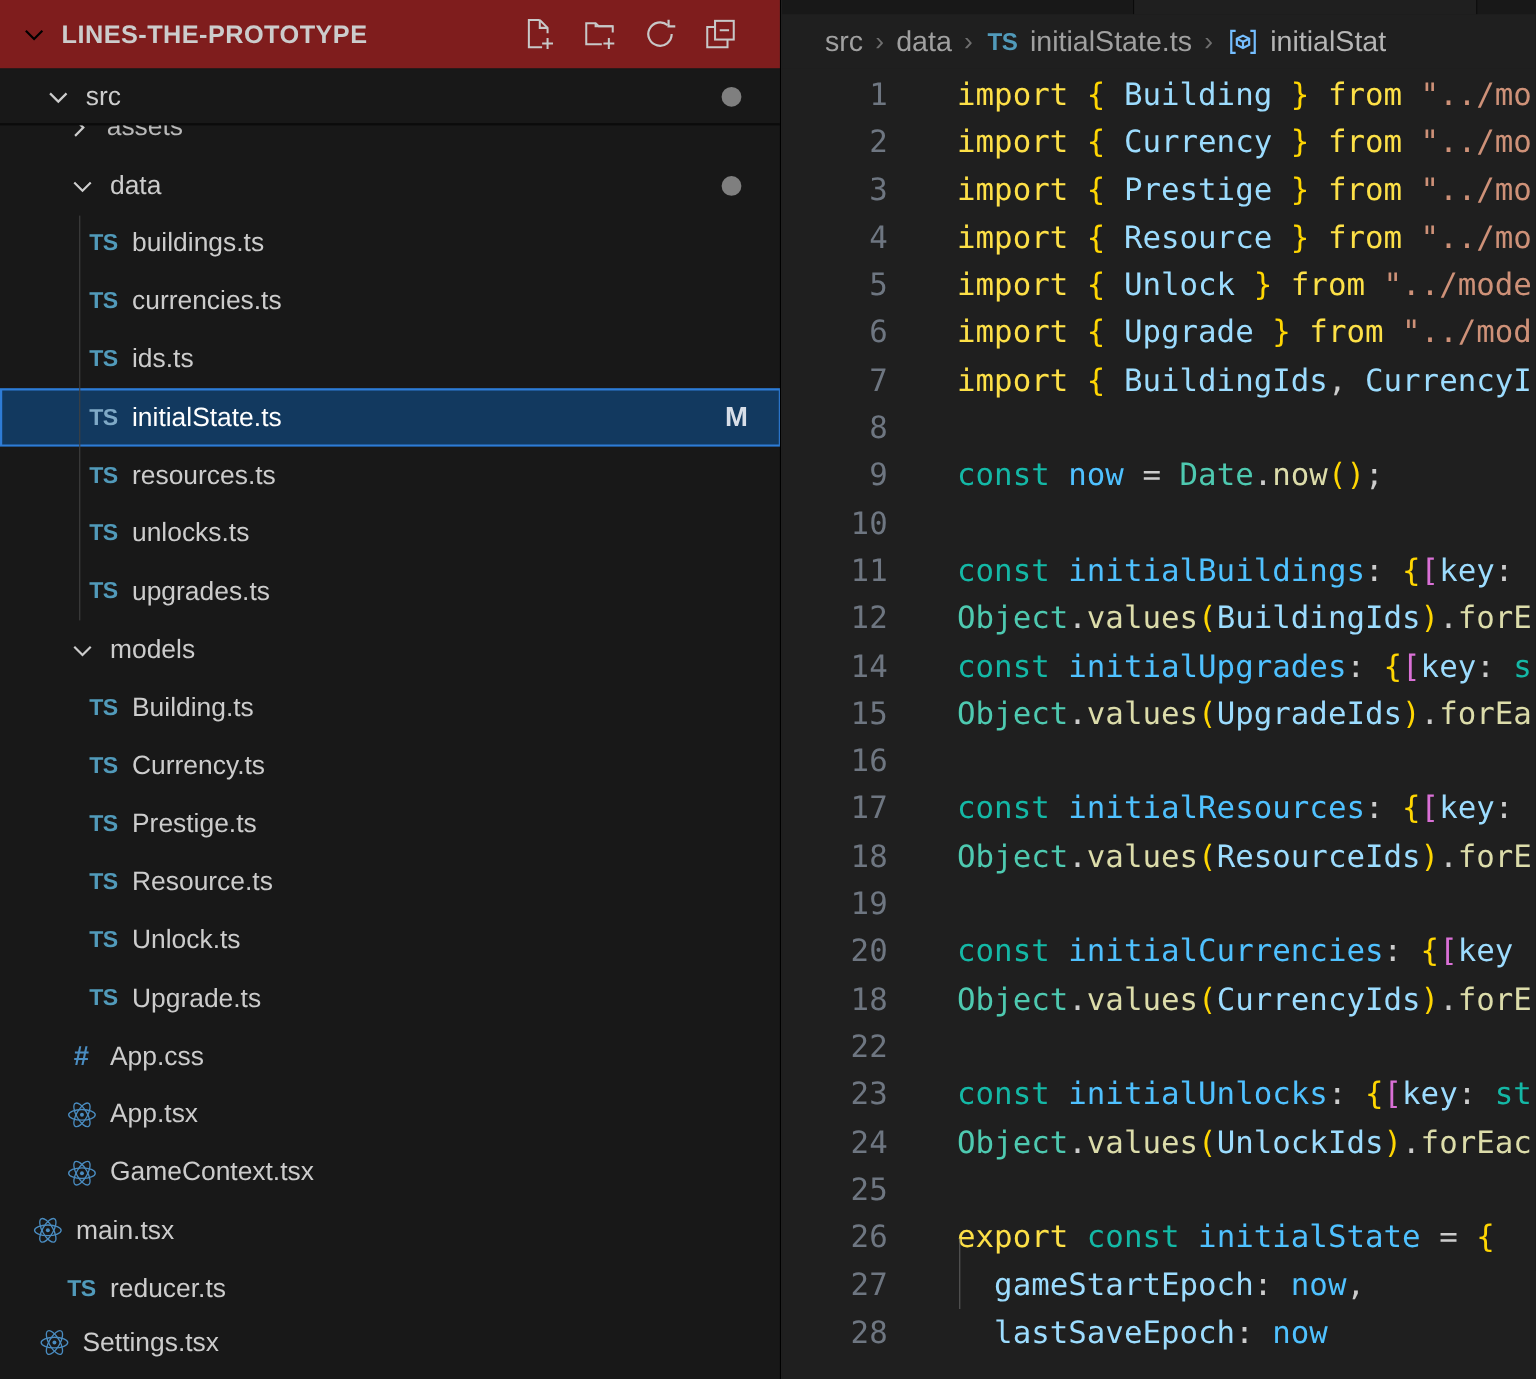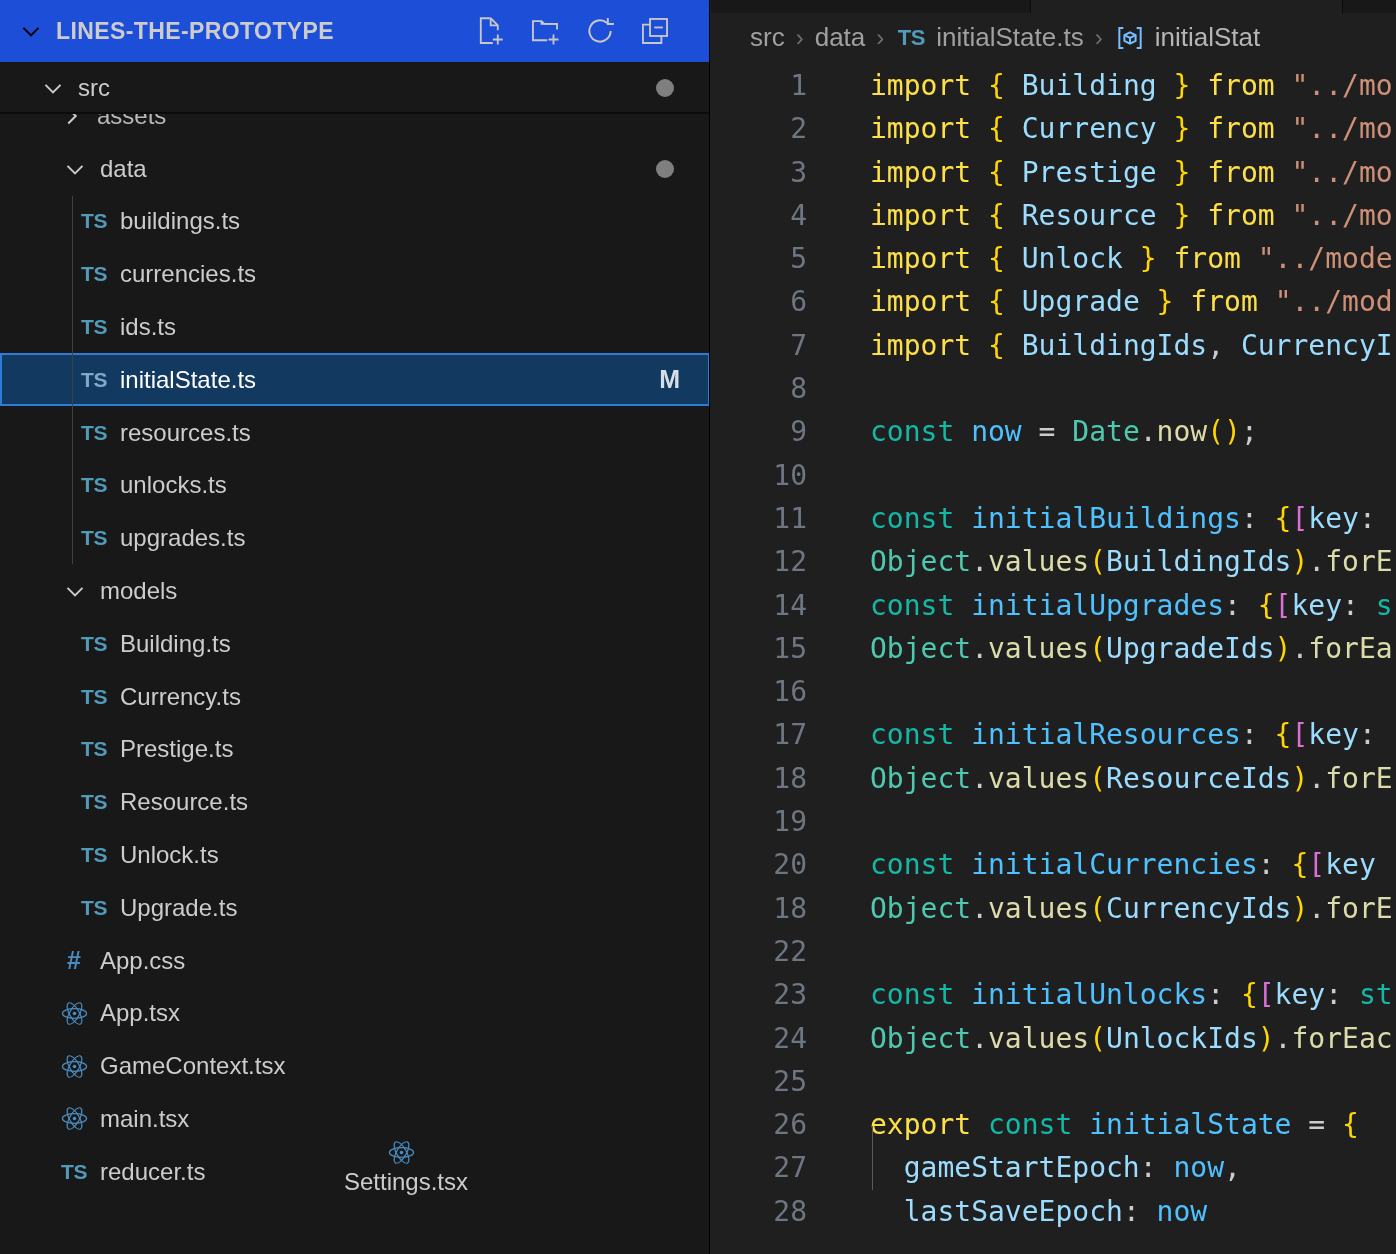--- a/index.html
+++ b/index.html
@@ -4,21 +4,21 @@
 <style>
   * { margin:0; padding:0; box-sizing:border-box; }
   html,body { width:1396px; height:1254px; overflow:hidden; background:#1f1f1f;
               font-family:"Liberation Sans", sans-serif; }
   #stage { position:relative; width:1396px; height:1254px; }
 
   
   #sidebar { position:absolute; left:0; top:0; width:710px; height:1254px;
              background:#181818; border-right:1px solid #000; overflow:hidden; }
   #sidebar-header { position:absolute; left:0; top:0; width:710px; height:62px;
-                    display:flex; align-items:center; z-index:8; background:#1d4ed8; }
+                    display:flex; align-items:center; z-index:8; background:#7f1d1d; }
   #sidebar-header .twisty { margin-left:16px; }
   #proj-title { color:#cccccc; font-size:23px; font-weight:700; letter-spacing:.4px; margin-left:10px; flex:1;
                 white-space:nowrap; }
   .hdr-actions { display:flex; gap:21px; margin-right:38px; }
   .hdr-actions .abtn { width:34px; height:34px; color:#c8c8c8; cursor:pointer; }
   .abtn svg { width:34px; height:34px; display:block; }
 
   #tree { position:absolute; left:0; top:0; width:710px; height:1254px; }
   .row { position:absolute; left:0; width:710px; height:53px; display:flex; align-items:center;
          color:#cccccc; font-size:24px; white-space:nowrap; cursor:pointer; }
@@ -209,40 +209,40 @@
               <svg viewBox="0 0 24 24" fill="none" stroke="currentColor" stroke-width="1">
                 <ellipse cx="12" cy="12" rx="10" ry="4"></ellipse>
                 <ellipse cx="12" cy="12" rx="10" ry="4" transform="rotate(60 12 12)"></ellipse>
                 <ellipse cx="12" cy="12" rx="10" ry="4" transform="rotate(120 12 12)"></ellipse>
                 <circle cx="12" cy="12" r="1.5" fill="currentColor" stroke="none"></circle>
               </svg>
             </span>
           </span>
           <span class="lbl">GameContext.tsx</span>
         </div>
-        <div class="row" style="top: 1092.4px; padding-left: 58px;">
+        <div class="row" style="top: 1092.4px; padding-left: 27px;">
           <span class="ficon">
             <span class="react-glyph">
               <svg viewBox="0 0 24 24" fill="none" stroke="currentColor" stroke-width="1">
                 <ellipse cx="12" cy="12" rx="10" ry="4"></ellipse>
                 <ellipse cx="12" cy="12" rx="10" ry="4" transform="rotate(60 12 12)"></ellipse>
                 <ellipse cx="12" cy="12" rx="10" ry="4" transform="rotate(120 12 12)"></ellipse>
                 <circle cx="12" cy="12" r="1.5" fill="currentColor" stroke="none"></circle>
               </svg>
             </span>
           </span>
           <span class="lbl">main.tsx</span>
         </div>
         <div class="row" style="top: 1145.2px; padding-left: 58px;">
           <span class="ficon">
             <span class="ts-glyph">TS</span>
           </span>
           <span class="lbl">reducer.ts</span>
         </div>
-        <div class="row" style="top: 1136px; padding-left: 92px; flex-direction: column;">
+        <div class="row" style="top: 1194px; padding-left: 33px;">
           <span class="ficon">
             <span class="react-glyph">
               <svg viewBox="0 0 24 24" fill="none" stroke="currentColor" stroke-width="1">
                 <ellipse cx="12" cy="12" rx="10" ry="4"></ellipse>
                 <ellipse cx="12" cy="12" rx="10" ry="4" transform="rotate(60 12 12)"></ellipse>
                 <ellipse cx="12" cy="12" rx="10" ry="4" transform="rotate(120 12 12)"></ellipse>
                 <circle cx="12" cy="12" r="1.5" fill="currentColor" stroke="none"></circle>
               </svg>
             </span>
           </span>

